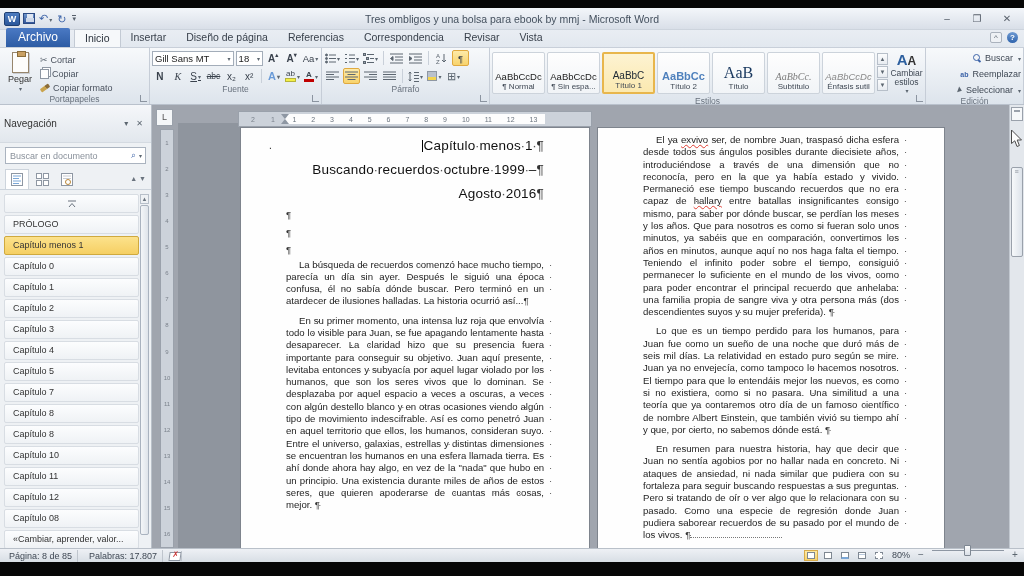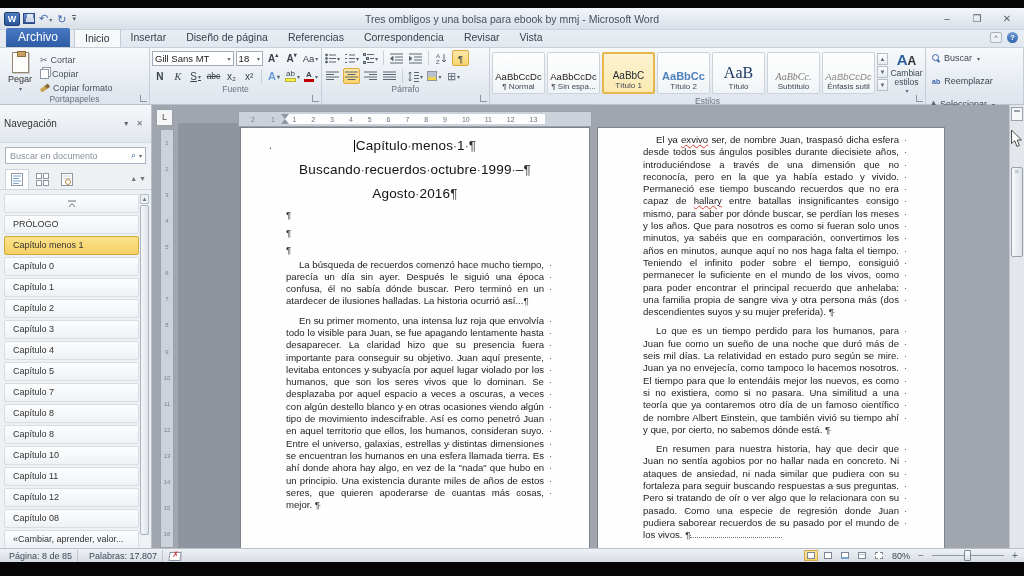--- a/index.html
+++ b/index.html
@@ -91,21 +91,21 @@
   .slab{font-size:8px;color:#3f4854;}
   .gal-scroll{display:flex;flex-direction:column;gap:1px;margin:3px 2px 0;}
   .gal-scroll span{width:11px;height:12px;border:1px solid #b7bfc9;background:linear-gradient(#fbfcfd,#e8ecf1);
     font-size:6px;color:#5c6670;text-align:center;line-height:11px;}
   .chgstyles{width:46px;display:flex;flex-direction:column;align-items:center;font-size:8.5px;color:#3f4854;
     text-align:center;line-height:9px;padding-top:2px;}
   .aa-icon{font-size:15px;font-weight:bold;color:#2c5f9e;line-height:16px;}
   .aa-icon .dark{color:#333;font-size:12px;}
   
   .g-edit{flex:1;}
-  .editcol{display:flex;flex-direction:column;gap:11px;padding:2px 0 0 4px;}
+  .editcol{display:flex;flex-direction:column;gap:4px;padding:2px 0 0 4px;align-items:flex-end;}
   .editrow{display:flex;align-items:center;gap:4px;font-size:9px;color:#3f4854;height:12px;}
   .ic-mag{width:8px;height:8px;position:relative;}
   .ic-mag::before{content:"";position:absolute;width:5px;height:5px;border:1.5px solid #3c63a8;border-radius:50%;}
   .ic-mag::after{content:"";position:absolute;width:3px;height:1.5px;background:#3c63a8;left:5px;top:6px;transform:rotate(40deg);}
   .ic-repl{font-size:7px;color:#3c63a8;font-weight:bold;}
   .ic-sel{width:0;height:0;border-left:4px solid #5c6670;border-top:3px solid transparent;border-bottom:3px solid transparent;transform:rotate(20deg);}
   
   .main{flex:1;display:flex;position:relative;overflow:hidden;}
   
   .navpane{width:152px;background:#eef1f4;border-right:1px solid #b9c0c9;display:flex;flex-direction:column;}
@@ -143,21 +143,21 @@
     font-size:7px;color:#7b828c;}
   .ind{position:absolute;width:0;height:0;}
   .ind.top{left:42px;top:2px;border-left:4px solid transparent;border-right:4px solid transparent;border-top:5px solid #8e97a3;}
   .ind.bot{left:42px;bottom:2px;border-left:4px solid transparent;border-right:4px solid transparent;border-bottom:5px solid #8e97a3;}
   .vruler{position:absolute;left:8px;top:24px;bottom:0;width:14px;background:#ccd2da;border:1px solid #9aa1ab;
     display:flex;flex-direction:column;align-items:center;justify-content:space-around;font-size:6px;color:#7b828c;}
   .page{position:absolute;top:22px;bottom:-4px;background:#fefefe;border:1px solid #7e848d;}
   .page1{left:88px;width:350px;}
   .page2{left:445px;width:348px;}
   .pcontent{position:absolute;left:45px;right:45px;top:6px;color:#1f1f1f;}
-  .dhead{font-size:13.5px;line-height:24px;text-align:center;color:#111;letter-spacing:.2px;}
+  .dhead{font-size:13.5px;line-height:24px;text-align:right;color:#111;letter-spacing:.2px;}
   .mark{font-size:9.6px;line-height:17.5px;}
   .para{font-size:9.6px;line-height:12.3px;text-align:justify;text-indent:13px;margin-bottom:7px;}
   .caret{display:inline-block;width:1px;height:12px;background:#000;vertical-align:-2px;margin-right:1px;}
   .straydot{position:absolute;left:28px;top:12px;font-size:10px;color:#222;}
   .sdot{position:relative;}
   .sdot::before{content:"\B7";position:absolute;left:50%;transform:translateX(-50%);color:#555;}
   .pil{color:#333;}
   .sq{text-decoration:underline;text-decoration-style:wavy;text-decoration-color:#e03c31;text-decoration-thickness:1px;text-underline-offset:1px;}
   .secdots{display:inline-block;width:92px;height:3px;border-bottom:1px dotted #777;}
   
@@ -168,21 +168,21 @@
     border:1px solid #9aa1ab;border-radius:2px;}
   .vthumb::before{content:"\2261";position:absolute;left:2.5px;top:0px;font-size:7px;color:#8a919b;}
   .mousecursor{position:absolute;right:1px;top:24px;z-index:9;}
   
   .statusbar{height:14px;background:linear-gradient(#eef1f5,#d8dee5);border-top:1px solid #b9c0c9;
     display:flex;align-items:center;font-size:9px;color:#3f4854;padding:0 4px;gap:6px;}
   .sseg{padding:0 5px;border-right:1px solid #bfc5cd;height:12px;line-height:12px;}
   .spell{width:13px;height:10px;position:relative;border-right:1px solid #bfc5cd;padding-right:8px;}
   .spell::before{content:"";position:absolute;left:0;top:1px;width:10px;height:7px;background:#fff;border:1px solid #8e97a3;transform:skewX(-8deg);}
   .spell::after{content:"\2717";position:absolute;left:3px;top:-1px;font-size:8px;color:#c33;}
-  .sright{margin-left:auto;display:flex;align-items:center;gap:3px;}
+  .sright{margin-left:auto;display:flex;align-items:flex-start;gap:3px;}
   .viewbtn{width:14px;height:11px;border:1px solid transparent;display:flex;align-items:center;justify-content:center;}
   .viewbtn.on{background:linear-gradient(#fdeaa9,#f8d36c);border-color:#d8ab4a;}
   .vicon{width:8px;height:7px;background:#fff;border:1px solid #7e8792;}
   .vicon.book{background:linear-gradient(90deg,#fff 48%,#9aa1ab 48%,#9aa1ab 52%,#fff 52%);}
   .vicon.web{border-bottom:2px solid #7ba7d7;}
   .vicon.outline{background:linear-gradient(#fff 30%,#b9c9dd 30%,#b9c9dd 45%,#fff 45%);}
   .vicon.draft{border-style:dashed;}
   .zoomlabel{padding:0 3px;}
   .zslider{width:72px;height:1px;background:#8e97a3;position:relative;margin:0 3px;}
   .zslider::before{content:"";position:absolute;left:50%;top:-3px;width:1px;height:7px;background:#8e97a3;}

